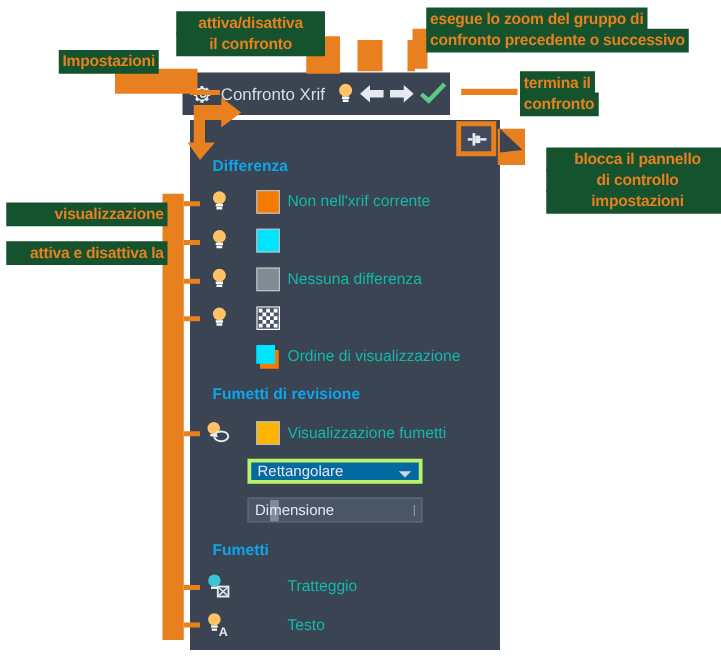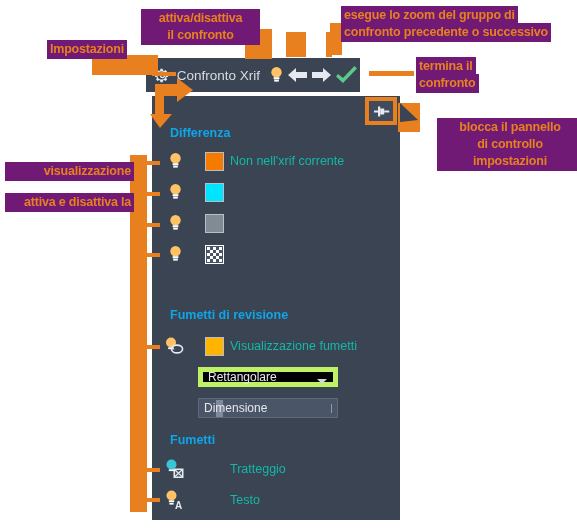--- a/index.html
+++ b/index.html
@@ -4,21 +4,21 @@
 <style>
   html,body{margin:0;padding:0;}
   body{
     width:577px;height:530px;position:relative;overflow:hidden;
     background:#ffffff;
     font-family:"Liberation Sans","DejaVu Sans",sans-serif;
   }
   
   .anno{
     position:absolute;
-    background:#701a75;
+    background:#14532d;
     color:#e8801f;
     font-weight:bold;
     font-size:12.5px;
     line-height:17px;
     letter-spacing:-0.2px;
     padding:1px 3px;
     white-space:pre;
     z-index:40;
   }
   .anno.center{text-align:center;}
@@ -50,22 +50,22 @@
   .sec-title{
     position:absolute;color:#0ea5e9;font-size:12.5px;font-weight:bold;left:18px;
   }
   .row{position:absolute;left:0;width:100%;height:26px;display:flex;align-items:center;}
   .row .bulbcell{width:46px;display:flex;justify-content:center;align-items:center;}
   .row .swatchcell{width:32px;display:flex;justify-content:center;align-items:center;}
   .row .lbl{color:#14b8a6;font-size:12.5px;white-space:nowrap;}
   .swatch{width:19px;height:19px;border:1px solid #b9bec6;box-sizing:border-box;}
   
   .combo{
-    position:absolute;left:46px;width:140px;height:20px;background:#000000;
-    border:5px solid #bef264;box-sizing:border-box;display:flex;align-items:center;
+    position:absolute;left:46px;width:140px;height:20px;background:#0369a1;
+    border:3px solid #bef264;box-sizing:border-box;display:flex;align-items:center;
     color:#e4e8ee;font-size:12px;padding-left:5px;
   }
   .combo .caret{
     position:absolute;right:6px;top:7px;width:0;height:0;
     border-left:5px solid transparent;border-right:5px solid transparent;
     border-top:5px solid #cfd5de;
   }
   .slider{
     position:absolute;left:46px;width:140px;height:20px;background:#4a5668;
     border:1px solid #5d6a7d;box-sizing:border-box;display:flex;align-items:center;
@@ -201,20 +201,21 @@
     <div class="bulbcell">
       <svg width="13" height="18" viewBox="0 0 13 18">
         <circle cx="6.5" cy="6.2" r="5.2" fill="#ffc266"></circle>
         <rect x="3.6" y="11.2" width="5.8" height="2" fill="#ffffff"></rect>
         <rect x="4.2" y="13.6" width="4.6" height="2" fill="#ffffff"></rect>
       </svg>
     </div>
     <div class="swatchcell">
       <div class="swatch" style="background:#818b94;"></div>
     </div>
+    <div class="lbl">Nessuna differenza</div>
   </div>
 
   <div class="row" style="top:145px;">
     <div class="bulbcell">
       <svg width="13" height="18" viewBox="0 0 13 18">
         <circle cx="6.5" cy="6.2" r="5.2" fill="#ffc266"></circle>
         <rect x="3.6" y="11.2" width="5.8" height="2" fill="#ffffff"></rect>
         <rect x="4.2" y="13.6" width="4.6" height="2" fill="#ffffff"></rect>
       </svg>
     </div>
@@ -234,20 +235,30 @@
           <rect x="5" y="11" width="3" height="3"></rect>
             <rect x="11" y="11" width="3" height="3"></rect>
           <rect x="2" y="14" width="3" height="3"></rect>
             <rect x="8" y="14" width="3" height="3"></rect>
             <rect x="14" y="14" width="3" height="3"></rect>
         </g>
       </svg>
     </div>
   </div>
 
+  <div class="row" style="top:176px;">
+    <div class="bulbcell"></div>
+    <div class="swatchcell">
+      <svg width="21" height="21" viewBox="0 0 21 21">
+        <rect x="4" y="5" width="15" height="15" fill="#f47b00"></rect>
+        <rect x="1" y="1" width="15" height="15" fill="#00e5ff"></rect>
+      </svg>
+    </div>
+    <div class="lbl">Ordine di visualizzazione</div>
+  </div>
 
   <div class="sec-title" style="top:212px;">Fumetti di revisione</div>
 
   <div class="row" style="top:237px;">
     <div class="bulbcell">
       <svg width="22" height="18" viewBox="0 0 22 18">
         <circle cx="7" cy="5.5" r="5" fill="#ffc266"></circle>
         <rect x="4.2" y="10.3" width="5.4" height="1.8" fill="#ffffff"></rect>
         <ellipse cx="13" cy="12" rx="5.6" ry="3.9" fill="none" stroke="#e6eaf0" stroke-width="1.6"></ellipse>
         <polygon points="8.6,9.4 10.6,12.6 7.4,12.2" fill="#e6eaf0"></polygon>

